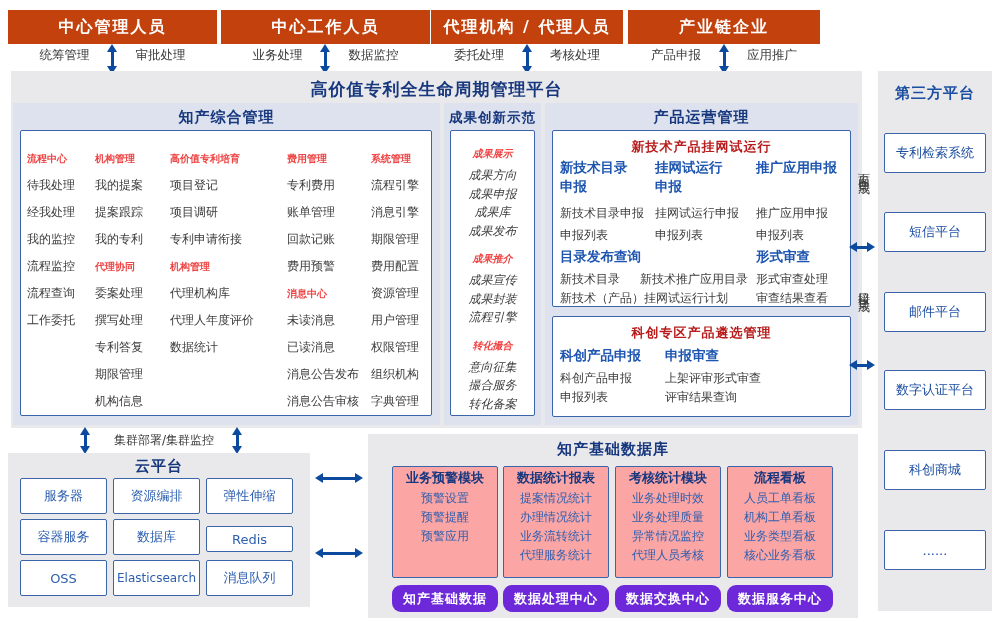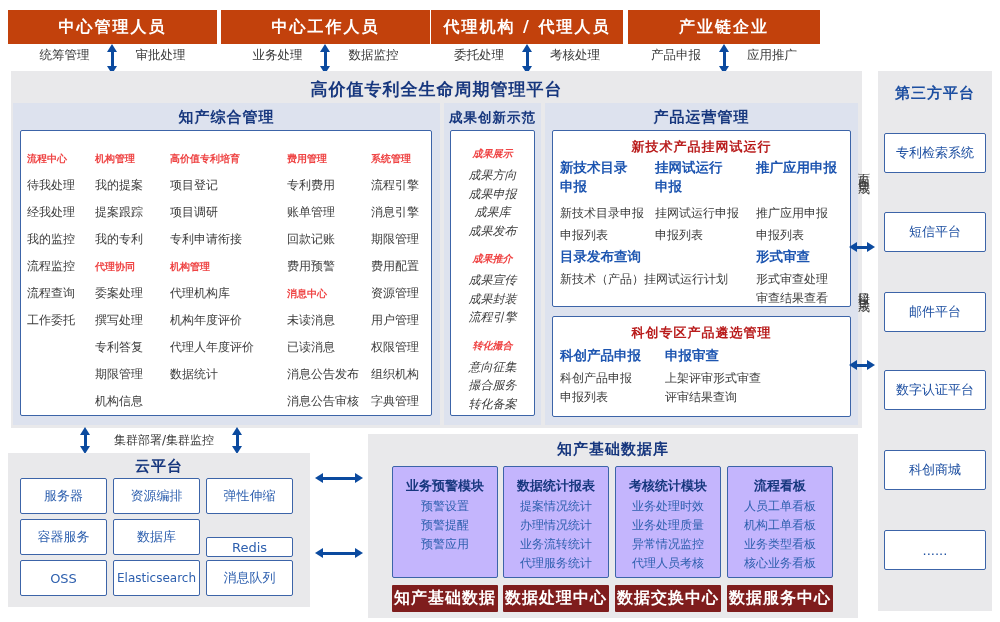--- a/index.html
+++ b/index.html
@@ -24,25 +24,25 @@
   .colB .gitem{line-height:18.5px;}
   .gheadC{min-height:44px;line-height:19px;color:#1d55b0;font-weight:bold;font-size:13.5px;}
   .gitemC{line-height:22px;font-size:12px;color:#3c3c3c;white-space:nowrap;}
   .subhead{color:#1d55b0;font-weight:bold;font-size:13.5px;line-height:20px;margin-bottom:4px;white-space:nowrap;}
   .subitem{font-size:12px;color:#3c3c3c;line-height:19px;white-space:nowrap;}
   .boxtitle{font-weight:bold;font-size:13px;color:#b91c1c;text-align:center;letter-spacing:1px;}
   .tpbox{background:#fff;border:1.5px solid #3c64a8;border-radius:2px;box-sizing:border-box;
          display:flex;align-items:center;justify-content:center;color:#1d4fa1;font-size:13px;}
   .cloudbox{background:#fff;border:1.5px solid #3c64a8;border-radius:2px;box-sizing:border-box;
          display:flex;align-items:center;justify-content:center;color:#2d5fae;font-size:13px;}
-  .module{background:#c4b5fd;border:1px solid #3c64a8;border-radius:2px;box-sizing:border-box;text-align:center;padding-top:8px;}
+  .module{background:#fca5a5;border:1px solid #3c64a8;border-radius:2px;box-sizing:border-box;text-align:center;padding-top:0;}
   .module .mhead{color:#17377e;font-weight:bold;font-size:13px;line-height:22px;}
   .module .mitem{color:#2d5fae;font-size:12px;line-height:19px;}
-  .dbar{background:#7f1d1d;color:#fff;font-weight:bold;font-size:16px;letter-spacing:1px;
-        display:flex;align-items:center;justify-content:center;border-radius:1px;}
+  .dbar{background:#6d28d9;color:#fff;font-weight:bold;font-size:13px;letter-spacing:1px;
+        display:flex;align-items:center;justify-content:center;border-radius:9px;}
   .vtext{writing-mode:vertical-rl;text-orientation:upright;font-size:12px;color:#3a3a3a;letter-spacing:3px;}
   
   .varrow{position:absolute;width:12px;}
   .varrow::before{content:"";position:absolute;left:1px;top:0;border-left:5px solid transparent;border-right:5px solid transparent;border-bottom:8px solid var(--arw);}
   .varrow::after{content:"";position:absolute;left:1px;bottom:0;border-left:5px solid transparent;border-right:5px solid transparent;border-top:8px solid var(--arw);}
   .varrow i{position:absolute;left:4.5px;top:6px;bottom:6px;width:3px;background:var(--arw);}
   .harrow{position:absolute;height:12px;}
   .harrow::before{content:"";position:absolute;top:1px;left:0;border-top:5px solid transparent;border-bottom:5px solid transparent;border-right:8px solid var(--arw);}
   .harrow::after{content:"";position:absolute;top:1px;right:0;border-top:5px solid transparent;border-bottom:5px solid transparent;border-left:8px solid var(--arw);}
   .harrow i{position:absolute;top:4.5px;left:6px;right:6px;height:3px;background:var(--arw);}
@@ -116,21 +116,20 @@
     <div class="gitem">机构信息</div>
   </div>
 
   <div class="abs colA" style="left:170px;top:145px;width:112px">
     <div class="ghead">高价值专利培育</div>
     <div class="gitem">项目登记</div>
     <div class="gitem">项目调研</div>
     <div class="gitem">专利申请衔接</div>
     <div class="ghead">机构管理</div>
     <div class="gitem">代理机构库</div>
-    <div class="gitem">机构年度评价</div>
     <div class="gitem">代理人年度评价</div>
     <div class="gitem">数据统计</div>
   </div>
 
   <div class="abs colA" style="left:287px;top:145px;width:82px">
     <div class="ghead">费用管理</div>
     <div class="gitem">专利费用</div>
     <div class="gitem">账单管理</div>
     <div class="gitem">回款记账</div>
     <div class="gitem">费用预警</div>
@@ -190,20 +189,24 @@
     <div class="gitemC">申报列表</div>
   </div>
   <div class="abs" style="left:756px;top:158px;width:92px">
     <div class="gheadC">推广应用申报</div>
     <div class="gitemC">推广应用申报</div>
     <div class="gitemC">申报列表</div>
   </div>
 
   <div class="abs" style="left:560px;top:246px;width:192px">
     <div class="subhead">目录发布查询</div>
+    <div style="display:flex;gap:20px">
+      <span class="subitem">新技术目录</span>
+      <span class="subitem">新技术推广应用目录</span>
+    </div>
     <div class="subitem">新技术（产品）挂网试运行计划</div>
   </div>
   <div class="abs" style="left:756px;top:246px;width:95px">
     <div class="subhead">形式审查</div>
     <div class="subitem">形式审查处理</div>
     <div class="subitem">审查结果查看</div>
   </div>
 
   <div class="abs wbox" style="left:552px;top:316px;width:299px;height:101px"></div>
   <div class="abs boxtitle" style="left:552px;top:324px;width:299px">科创专区产品遴选管理</div>
@@ -244,21 +247,21 @@
     </div>
   <div class="abs" style="left:100px;top:432px;width:128px;text-align:center;font-size:12px;color:#3a3a3a">集群部署/集群监控</div>
 
   <div class="abs panel" style="left:8px;top:453px;width:302px;height:154px"></div>
   <div class="abs stitle" style="left:8px;top:457px;width:302px;font-size:15px">云平台</div>
   <div class="abs cloudbox" style="left:20px;top:478px;width:87px;height:36px">服务器</div>
   <div class="abs cloudbox" style="left:113px;top:478px;width:87px;height:36px">资源编排</div>
   <div class="abs cloudbox" style="left:206px;top:478px;width:87px;height:36px">弹性伸缩</div>
   <div class="abs cloudbox" style="left:20px;top:519px;width:87px;height:36px">容器服务</div>
   <div class="abs cloudbox" style="left:113px;top:519px;width:87px;height:36px">数据库</div>
-  <div class="abs cloudbox" style="left:206px;top:537px;width:87px;height:20px">Redis</div>
+  <div class="abs cloudbox" style="left:206px;top:526px;width:87px;height:26px">Redis</div>
   <div class="abs cloudbox" style="left:20px;top:560px;width:87px;height:36px">OSS</div>
   <div class="abs cloudbox" style="left:113px;top:560px;width:87px;height:36px;font-size:12px">Elasticsearch</div>
   <div class="abs cloudbox" style="left:206px;top:560px;width:87px;height:36px">消息队列</div>
 
   <div class="harrow" style="left:315px;top:472px;width:48px">
       <i></i>
     </div>
   <div class="harrow" style="left:315px;top:547px;width:48px">
       <i></i>
     </div>

